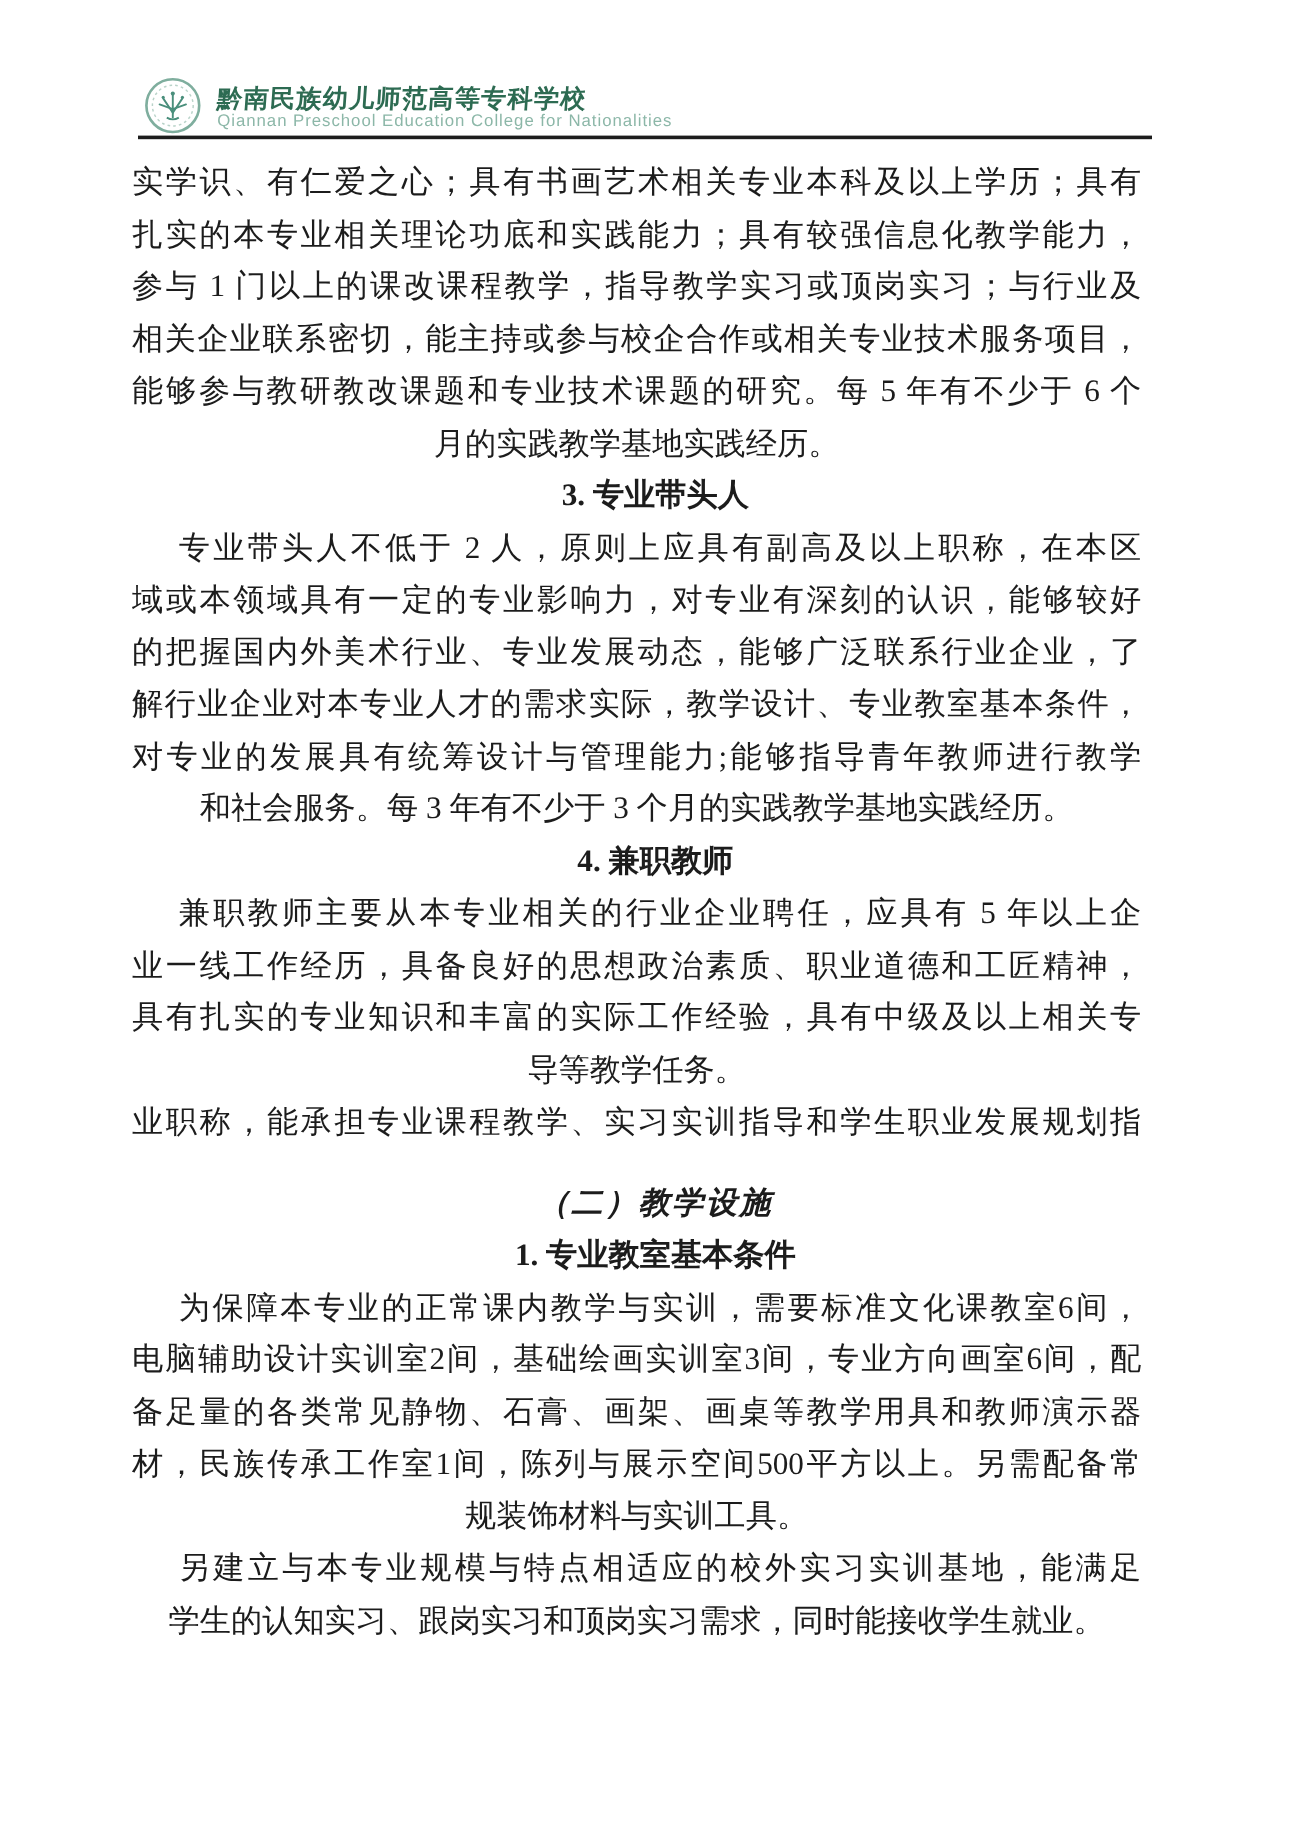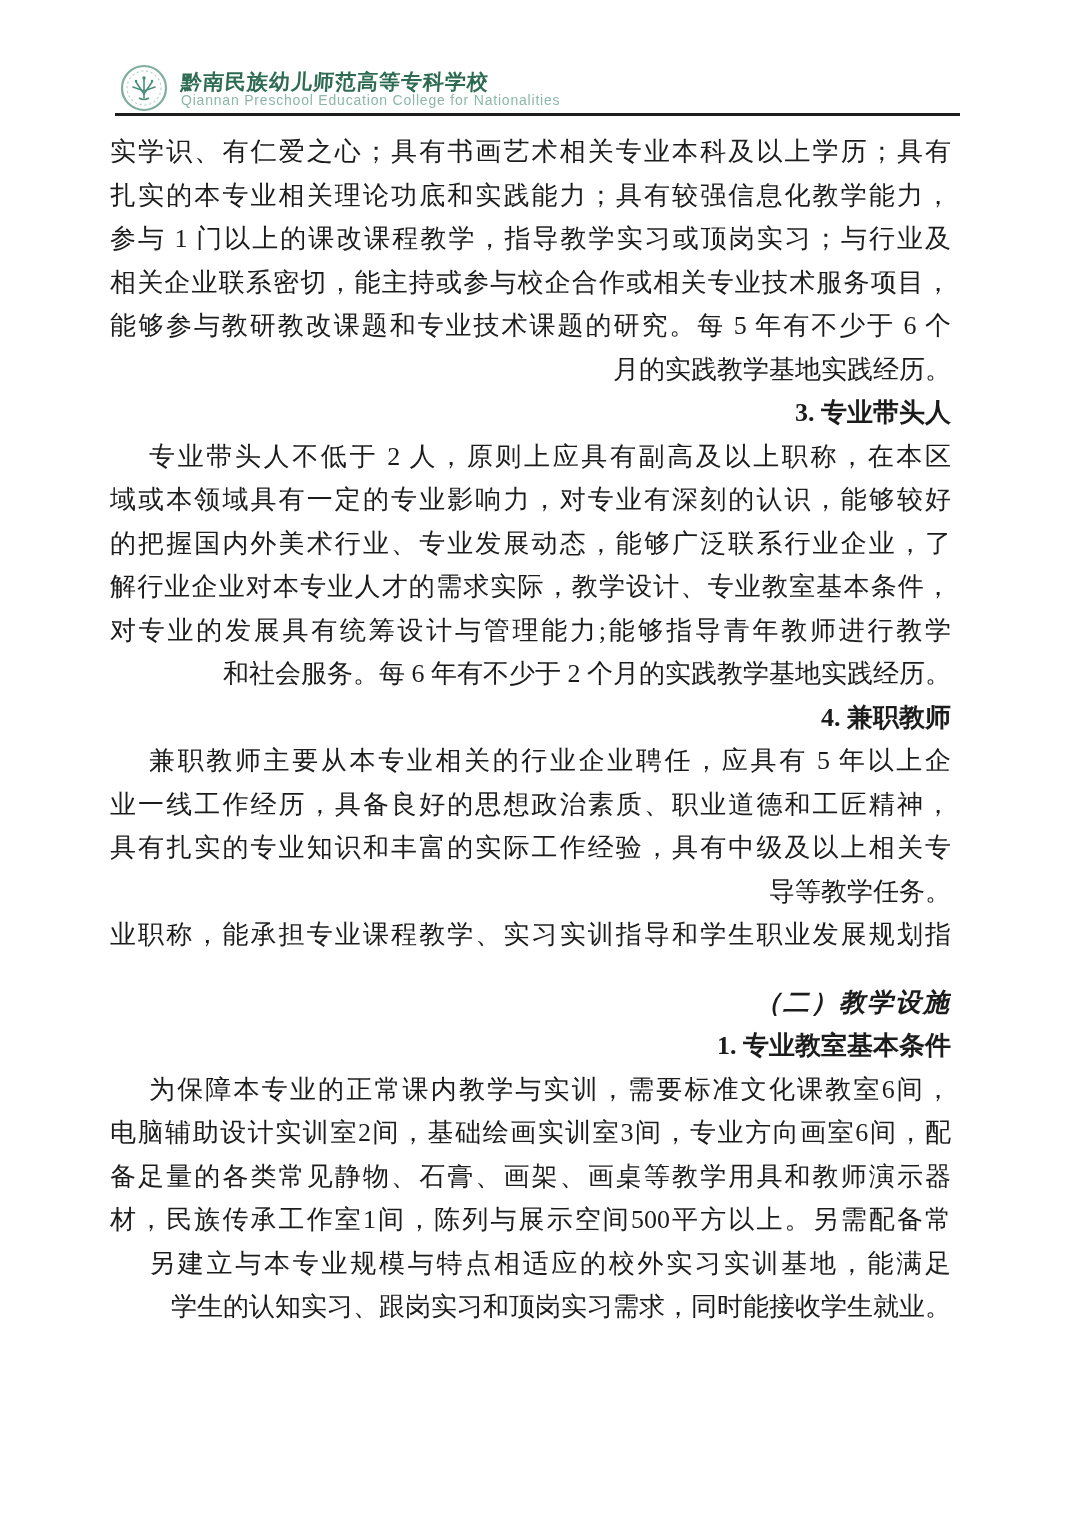--- a/index.html
+++ b/index.html
@@ -69,21 +69,21 @@
     top: 130px;
     width: 841px;
     color: var(--text-color, #1c1c1c);
     font-size: 26px;
     line-height: 43.5px;
   }
   .block { margin: 0; }
   .line {
     white-space: nowrap;
     overflow: hidden;
-    text-align: right;
+    text-align: center;
   }
   
   .line.j {
     text-align: justify;
     text-align-last: justify;
   }
   .block.body.indent .line.first { text-indent: 1.5em; }
   .block.heading .line {
     font-weight: 700;
     text-indent: 1.2em;
@@ -138,21 +138,21 @@
       </div>
       <div class="block heading indent">
         <div class="line first">3. 专业带头人</div>
       </div>
       <div class="block body indent">
         <div class="line first j">专业带头人不低于 2 人，原则上应具有副高及以上职称，在本区</div>
         <div class="line j">域或本领域具有一定的专业影响力，对专业有深刻的认识，能够较好</div>
         <div class="line j">的把握国内外美术行业、专业发展动态，能够广泛联系行业企业，了</div>
         <div class="line j">解行业企业对本专业人才的需求实际，教学设计、专业教室基本条件，</div>
         <div class="line j">对专业的发展具有统筹设计与管理能力;能够指导青年教师进行教学</div>
-        <div class="line">和社会服务。每 6 年有不少于 2 个月的实践教学基地实践经历。</div>
+        <div class="line">和社会服务。每 3 年有不少于 3 个月的实践教学基地实践经历。</div>
       </div>
       <div class="block heading indent">
         <div class="line first">4. 兼职教师</div>
       </div>
       <div class="block body indent">
         <div class="line first j">兼职教师主要从本专业相关的行业企业聘任，应具有 5 年以上企</div>
         <div class="line j">业一线工作经历，具备良好的思想政治素质、职业道德和工匠精神，</div>
         <div class="line j">具有扎实的专业知识和丰富的实际工作经验，具有中级及以上相关专</div>
         <div class="line">导等教学任务。</div>
         <div class="line j">业职称，能承担专业课程教学、实习实训指导和学生职业发展规划指</div>
@@ -161,20 +161,21 @@
         <div class="line first">（二）教学设施</div>
       </div>
       <div class="block heading indent">
         <div class="line first">1. 专业教室基本条件</div>
       </div>
       <div class="block body indent">
         <div class="line first j">为保障本专业的正常课内教学与实训，需要标准文化课教室6间，</div>
         <div class="line j">电脑辅助设计实训室2间，基础绘画实训室3间，专业方向画室6间，配</div>
         <div class="line j">备足量的各类常见静物、石膏、画架、画桌等教学用具和教师演示器</div>
         <div class="line j">材，民族传承工作室1间，陈列与展示空间500平方以上。另需配备常</div>
+        <div class="line">规装饰材料与实训工具。</div>
       </div>
       <div class="block body indent">
         <div class="line first j">另建立与本专业规模与特点相适应的校外实习实训基地，能满足</div>
         <div class="line">学生的认知实习、跟岗实习和顶岗实习需求，同时能接收学生就业。</div>
       </div>
     </div>
 
 </div>
 
 </body></html>

